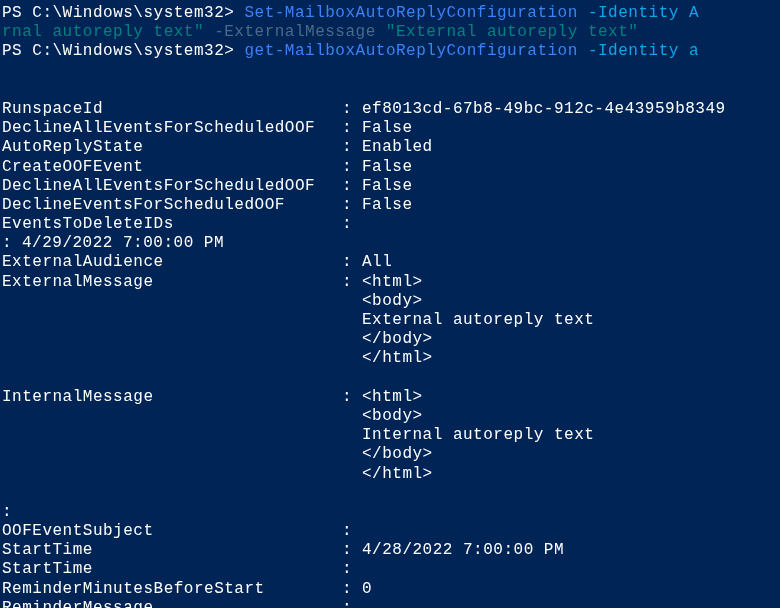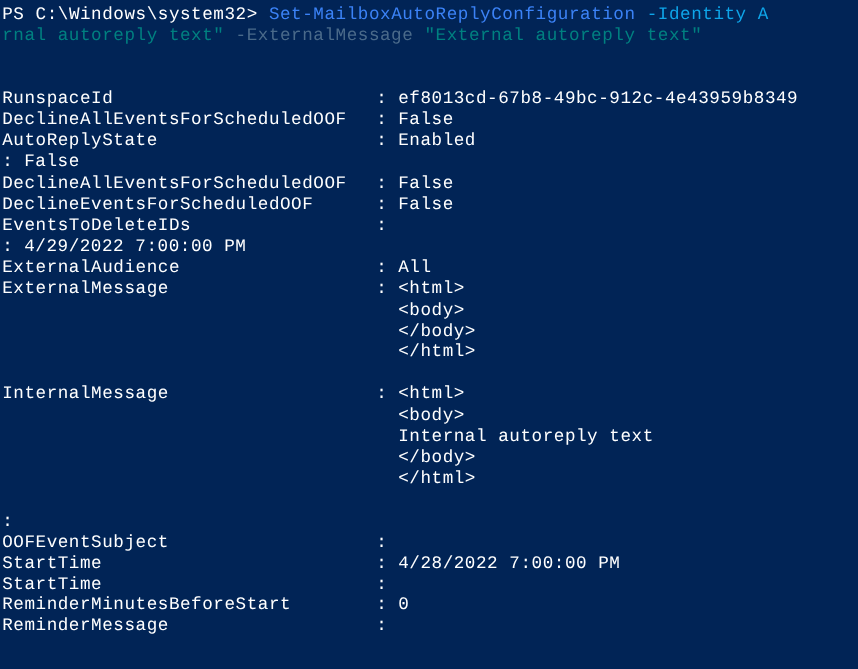--- a/index.html
+++ b/index.html
@@ -47,40 +47,42 @@
   </style>
 </head>
 <body>
 
 <div>
 
   <div class="line"><span class="prompt">PS </span><span class="prompt">C:\Windows\system32&gt;</span><span> </span><span class="cmd-yellow">Set-MailboxAutoReplyConfiguration</span><span class="cmd-gray"> -Identity </span><span class="cmd-gray">A</span></div>
 
   <div class="line"><span class="cmd-teal">rnal autoreply text"</span><span class="cmd-dark"> -ExternalMessage </span><span class="cmd-teal">"External autoreply text"</span></div>
 
+  <div class="line"><span class="prompt">PS </span><span class="prompt">C:\Windows\system32&gt;</span><span> </span><span class="cmd-yellow">get-MailboxAutoReplyConfiguration</span><span class="cmd-gray"> -Identity </span><span class="cmd-gray">a</span></div>
 
   <div class="blank"></div>
   <div class="blank"></div>
 
   <div class="output-row">
     <span class="output-key">RunspaceId</span>
     <span class="output-sep">: </span>
     <span class="output-val">ef8013cd-67b8-49bc-912c-4e43959b8349</span>
   </div>
   <div class="output-row">
     <span class="output-key">DeclineAllEventsForScheduledOOF</span>
     <span class="output-sep">: </span>
     <span class="output-val">False</span>
   </div>
   <div class="output-row">
     <span class="output-key">AutoReplyState</span>
     <span class="output-sep">: </span>
     <span class="output-val">Enabled</span>
   </div>
   <div class="output-row">
+    <span class="output-key">CreateOOFEvent</span>
     <span class="output-sep">: </span>
     <span class="output-val">False</span>
   </div>
   <div class="output-row">
     <span class="output-key">DeclineAllEventsForScheduledOOF</span>
     <span class="output-sep">: </span>
     <span class="output-val">False</span>
   </div>
   <div class="output-row">
     <span class="output-key">DeclineEventsForScheduledOOF</span>
@@ -107,20 +109,21 @@
     <span class="output-val">&lt;html&gt;</span>
   </div>
   <div class="output-row">
     <span class="output-key"></span>
     <span class="output-sep">  </span>
     <span class="output-val">&lt;body&gt;</span>
   </div>
   <div class="output-row">
     <span class="output-key"></span>
     <span class="output-sep">  </span>
+    <span class="output-val">External autoreply text</span>
   </div>
   <div class="output-row">
     <span class="output-key"></span>
     <span class="output-sep">  </span>
     <span class="output-val">&lt;/body&gt;</span>
   </div>
   <div class="output-row">
     <span class="output-key"></span>
     <span class="output-sep">  </span>
     <span class="output-val">&lt;/html&gt;</span>

